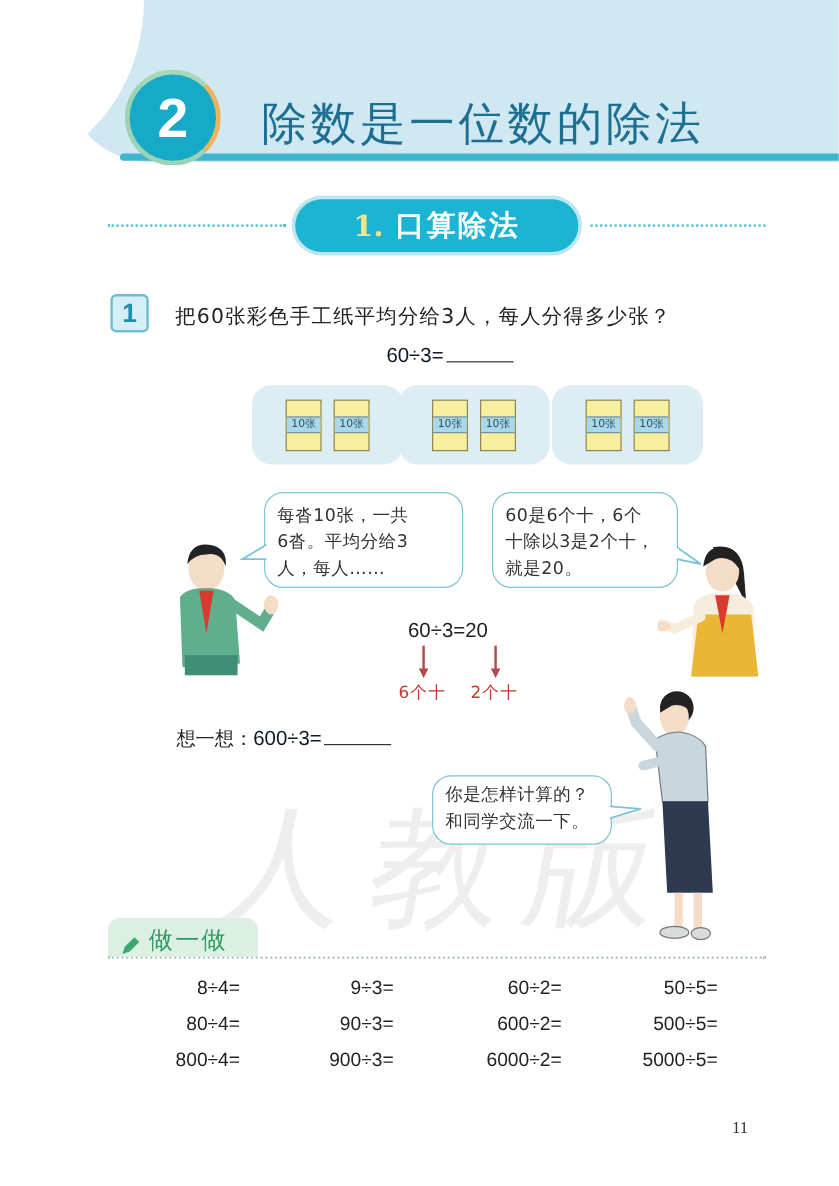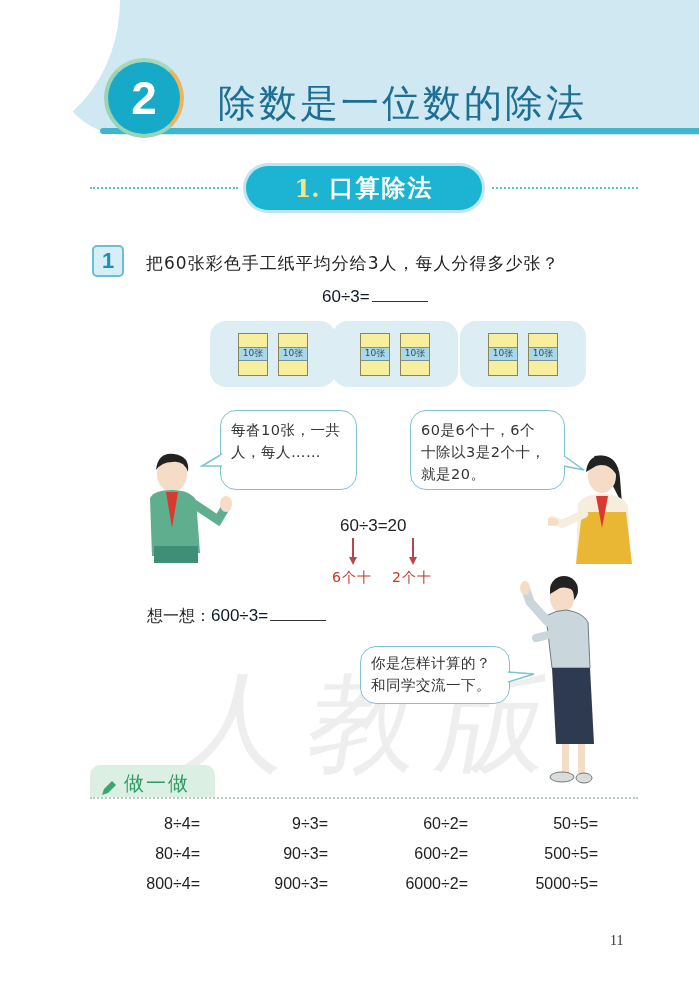--- a/index.html
+++ b/index.html
@@ -110,22 +110,23 @@
 </div>
 <div class="abs stack-group" style="left:460px;">
   <div class="paper">
       <div class="band">10张</div>
     </div>
   <div class="paper">
       <div class="band">10张</div>
     </div>
 </div>
 
-<div class="abs bubble" style="left:220px;top:410px;width:137px;height:80px;">
+<div class="abs bubble" style="left:220px;top:410px;width:166px;height:80px;">
   <div>每沓10张，一共</div>
+  <div>6沓。平均分给3</div>
   <div>人，每人……</div>
 </div>
 <svg class="abs" style="left:200px;top:452px;" width="24" height="20">
   <path d="M22 2 L2 14 L22 14" fill="#fff" stroke="#7cc3d3" stroke-width="1.5"></path>
   <path d="M22 3 L22 13" stroke="#fff" stroke-width="3"></path>
 </svg>
 
 <div class="abs bubble" style="left:410px;top:410px;width:155px;height:80px;">
   <div>60是6个十，6个</div>
   <div>十除以3是2个十，</div>

